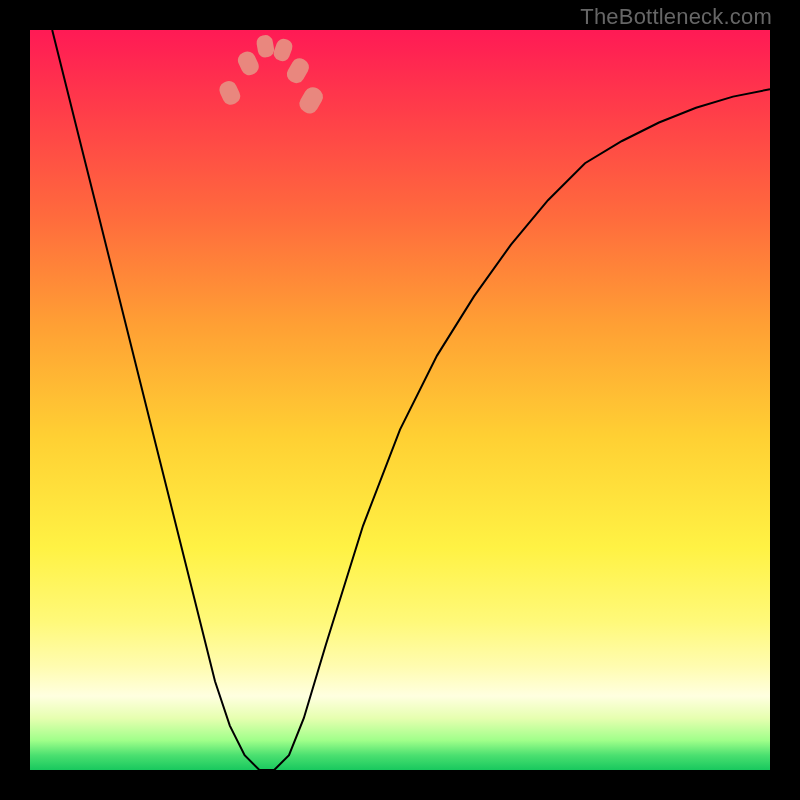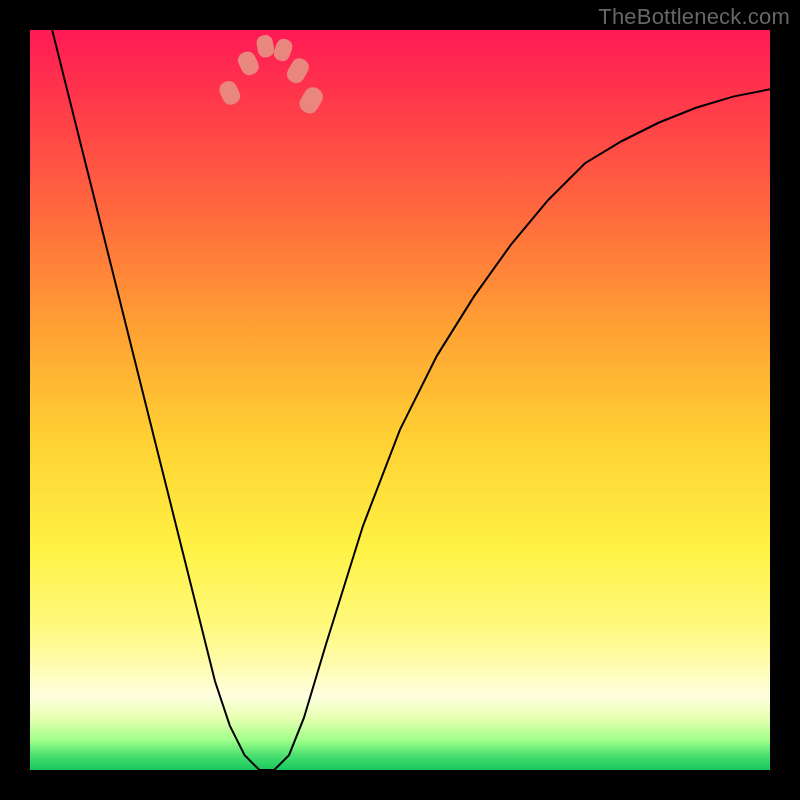--- a/index.html
+++ b/index.html
@@ -13,21 +13,21 @@
   }
   .frame {
     position: relative;
     width: 800px;
     height: 800px;
     background: #000;
   }
   .watermark {
     position: absolute;
     top: 4px;
-    right: 10px;
+    right: 28px;
     color: #666;
     font-size: 22px;
     font-weight: 500;
     letter-spacing: 0.2px;
     z-index: 10;
   }
   .plot-area {
     position: absolute;
     left: 30px;
     top: 30px;

